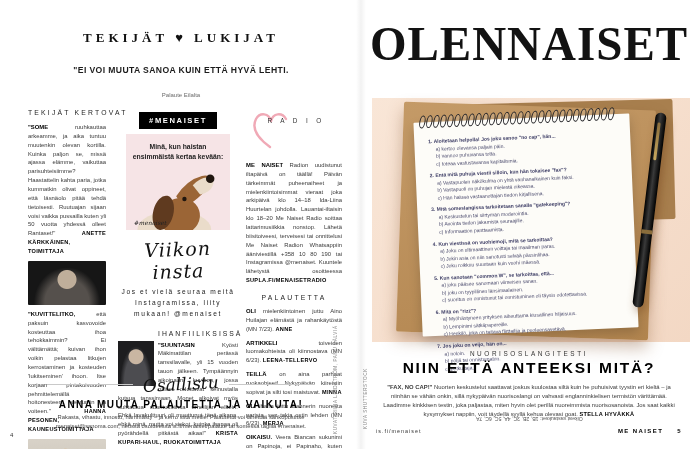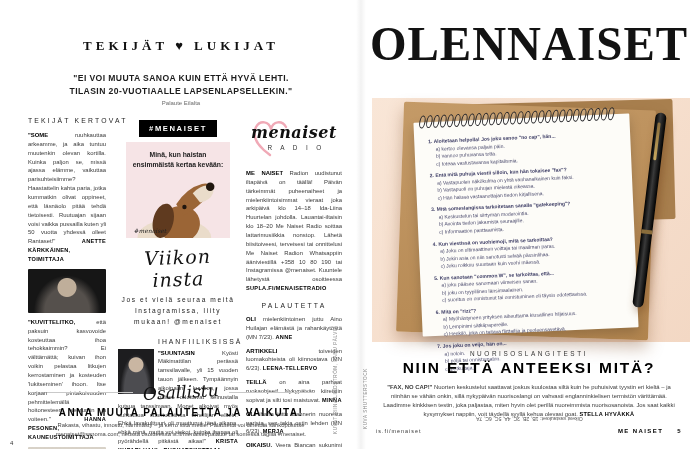--- a/index.html
+++ b/index.html
@@ -3,21 +3,21 @@
 <meta charset="utf-8">
 <style>
   *{margin:0;padding:0;box-sizing:border-box}
   html,body{width:696px;height:449px;overflow:hidden;background:#fff}
   .spread{position:relative;width:696px;height:449px;background:#fff;
     font-family:"Liberation Sans",sans-serif;color:#2c2c2c}
   
   .gutter{position:absolute;left:356px;top:0;width:10px;height:100%;
     background:linear-gradient(90deg,rgba(0,0,0,0),rgba(0,0,0,.05),rgba(0,0,0,0));pointer-events:none}
   
-  .page-left{position:absolute;left:0;top:12px;width:362px;height:329px}
+  .page-left{position:absolute;left:0;top:4px;width:362px;height:329px}
   .mast{position:absolute;left:0;top:26px;width:100%;text-align:center;
     font-family:"Liberation Serif",serif;font-weight:700;font-size:13px;letter-spacing:4px;color:#111}
   .quote{position:absolute;left:41px;top:60px;width:280px;text-align:center;
     font-weight:700;font-size:8.6px;letter-spacing:.4px;line-height:1.5;color:#1c1c1c}
   .quote-attr{position:absolute;left:41px;top:88px;width:280px;text-align:center;
     font-size:6px;color:#6b6b6b}
   .col{position:absolute;top:105px}
   .col1{left:28px;width:78px}
   .col2{left:118px;width:120px;text-align:center}
   .col3{left:246px;width:96px}
@@ -120,21 +120,20 @@
 <body>
 
 <div class="spread">
 
   <div class="page-left">
 
     <div class="mast">TEKIJÄT ♥ LUKIJAT</div>
 
     <div class="quote">
       <span>"EI VOI MUUTA SANOA KUIN ETTÄ HYVÄ LEHTI.</span><br>
-      <span>TILASIN 20-VUOTIAALLE LAPSENLAPSELLEKIN."</span>
     </div>
     <div class="quote-attr">Palaute Eilalta</div>
 
     <div class="col col1">
       <div class="colhead">TEKIJÄT KERTOVAT</div>
       <p class="tiny"><b>"SOME</b><span> ruuhkauttaa arkeamme, ja aika tuntuu muutenkin olevan kortilla. Kuinka paljon se, missä ajassa elämme, vaikuttaa parisuhteisiimme? Haastattelin kahta paria, jotka kummatkin olivat oppineet, että läsnäolo pitää tehdä tietoisesti. Ruutuajan sijaan voisi vaikka pussailla kuten yli 50 vuotta yhdessä olleet Rantaset!" </span><span class="byl">ANETTE KÄRKKÄINEN, TOIMITTAJA</span></p>
       <div class="photo ph-bw"></div>
       <p class="tiny"><b>"KUVITTELITKO,</b><span> että paksuin kasvovoide kosteuttaa ihoa tehokkaimmin? Ei välttämättä; kuivan ihon voikin pelastaa litkujen kerrostaminen ja kosteuden 'lukitseminen' ihoon. Itse korjaan pintakuivuuden pehmittelemällä hoitonesteen, seerumin ja voiteen." </span><span class="byl">HANNA PESONEN, KAUNEUSTOIMITTAJA</span></p>
       <div class="photo ph-color"></div>
     </div>
@@ -165,21 +164,20 @@
         </p>
       </div>
       
     </div>
 
     <div class="col col3">
       <div class="radio-logo">
         <svg class="radio-heart" width="40" height="42" viewBox="0 0 40 42">
           <path d="M20 38 C6 28 2 18 6 10 C10 3 19 4 21 12 M21 12 C23 4 32 3 36 10" fill="none" stroke="#f0a9b6" stroke-width="2.4" stroke-linecap="round"></path>
         </svg>
-        <div class="radio-name">menaiset</div>
         <div class="radio-sub">R A D I O</div>
       </div>
       <p class="tiny"><b>ME NAISET</b><span> Radion uudistunut iltapäivä on täällä! Päivän tärkeimmät puheenaiheet ja mielenkiintoisimmat vieraat joka arkipäivä klo 14–18 Ida-Liina Huurtelan johdolla. Lauantai-iltaisin klo 18–20 Me Naiset Radio soittaa lattarimusiikkia nonstop. Lähetä biisitoiveesi, terveisesi tai onnittelusi Me Naiset Radion Whatsappiin ääniviestillä +358 10 80 190 tai Instagramissa @menaiset. Kuuntele lähetystä osoitteessa </span><span class="byl">SUPLA.FI/MENAISETRADIO</span></p>
       <div class="pal-head">PALAUTETTA</div>
       <p class="tiny pal-item"><b>OLI</b><span> mielenkiintoinen juttu Aino Huilajan elämästä ja rahankäytöstä (MN 7/23). </span><span class="byl">ANNE</span></p>
       <p class="tiny pal-item"><b>ARTIKKELI</b><span> toiveiden luomakohteista oli kiinnostava (MN 6/23). </span><span class="byl">LEENA-TELLERVO</span></p>
       <p class="tiny pal-item"><b>TEILLÄ</b><span> on aina parhaat ruokaohjeet! Nykypäivän kiireisiin sopivat ja silti tosi maistuvat. </span><span class="byl">MINNA</span></p>
       <p class="tiny pal-item"><b>OLI</b><span> ihana juttu Dannerin nuoresta parista, sen takia ostin lehden (MN 6/23). </span><span class="byl">MERJA</span></p>
       <p class="tiny pal-item"><b>OIKAISU.</b><span> Veera Biancan sukunimi on Papinoja, ei Papinaho, kuten jutussamme luki (MN 7/23). </span></p>
     </div>

